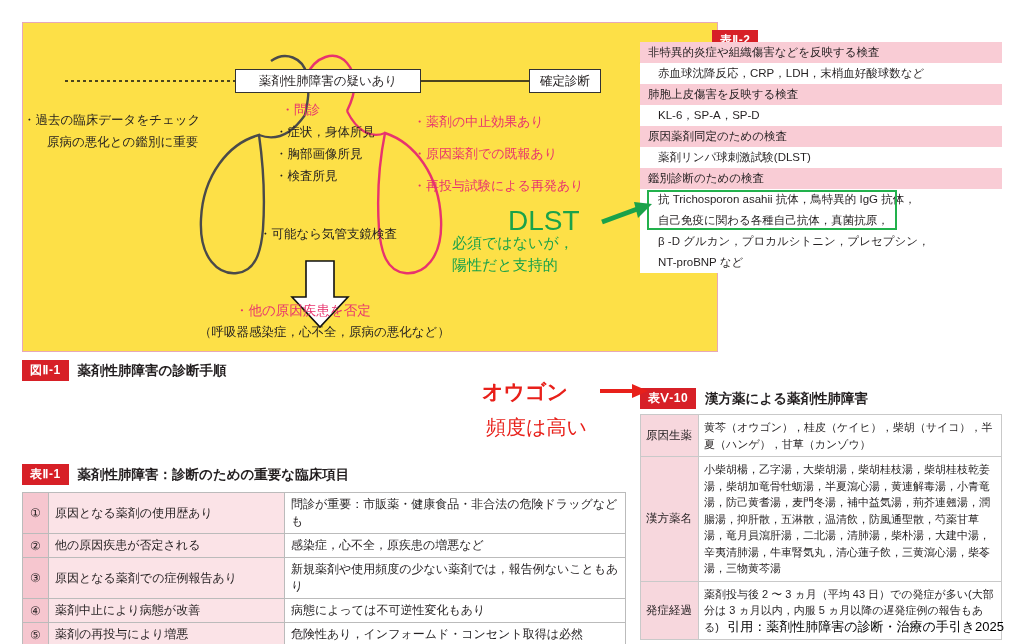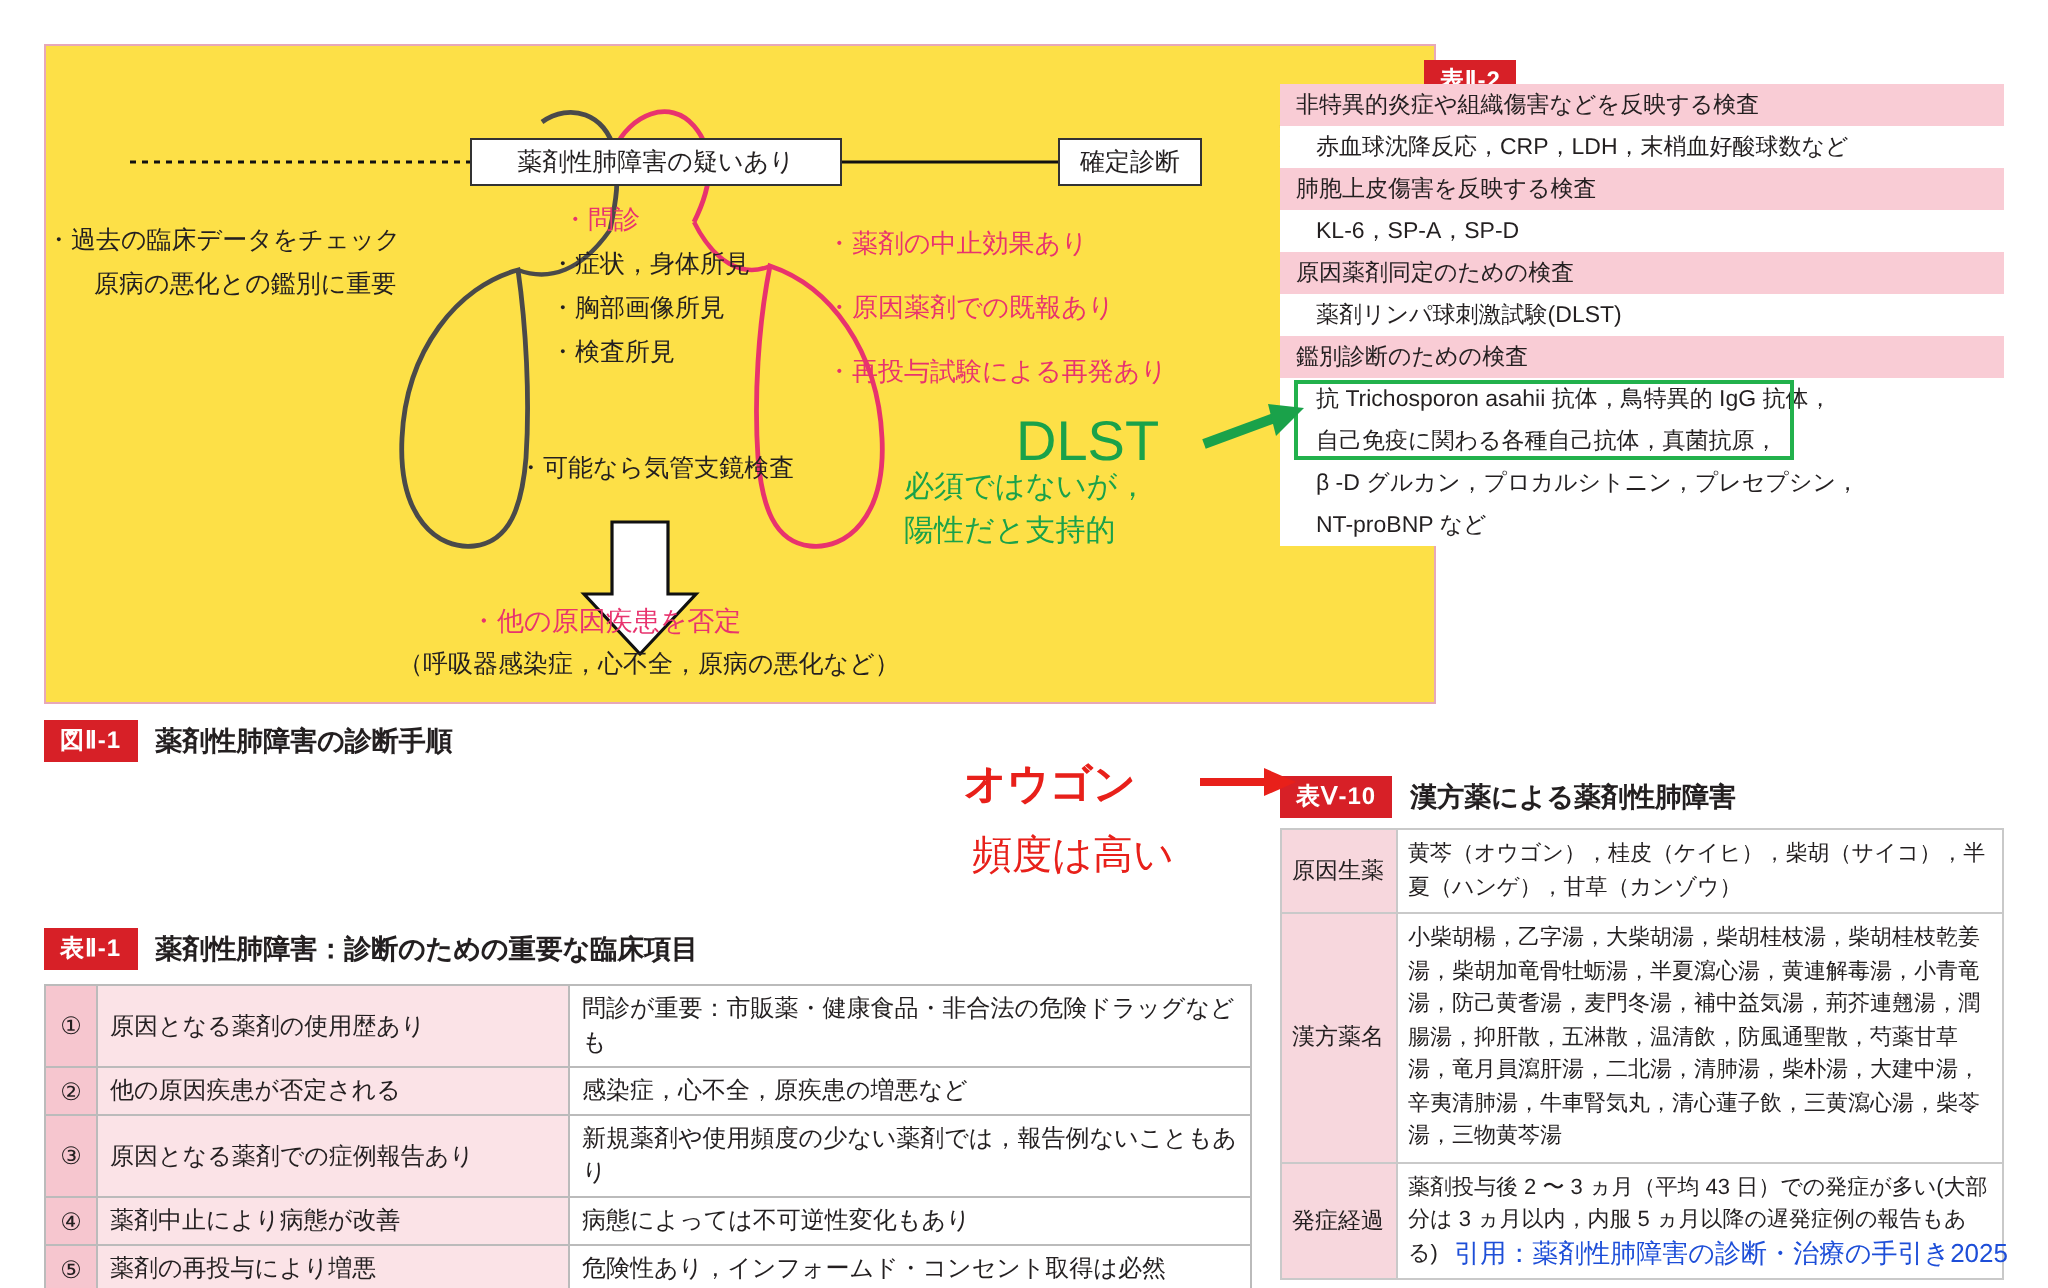--- a/index.html
+++ b/index.html
@@ -59,21 +59,21 @@
   #table-v10 td { background:#fff; line-height:1.5; }
 
   
   .dlst-box {
     position:absolute; border:2px solid #22b14c; background:transparent;
   }
   .anno-green { position:absolute; color:#1aa24a; white-space:nowrap; }
   .anno-red { position:absolute; color:#e8201a; white-space:nowrap; }
 
   .source {
-    position:absolute; right:20px; bottom:8px; font-size:13px; color:#1d4ed8;margin-top:44px;
+    position:absolute; right:20px; bottom:8px; font-size:13px; color:#000000;margin-top:44px;
   }
 </style>
 </head>
 <body>
 
 <div class="abs" id="diagram-panel">
 
   <svg id="lung-svg" width="600" height="330" viewBox="0 0 600 330">
 
     <path d="M248 38 C262 28 280 34 284 52 C287 66 285 78 282 92" fill="none" stroke="#4a4a4a" stroke-width="2.4"></path>

